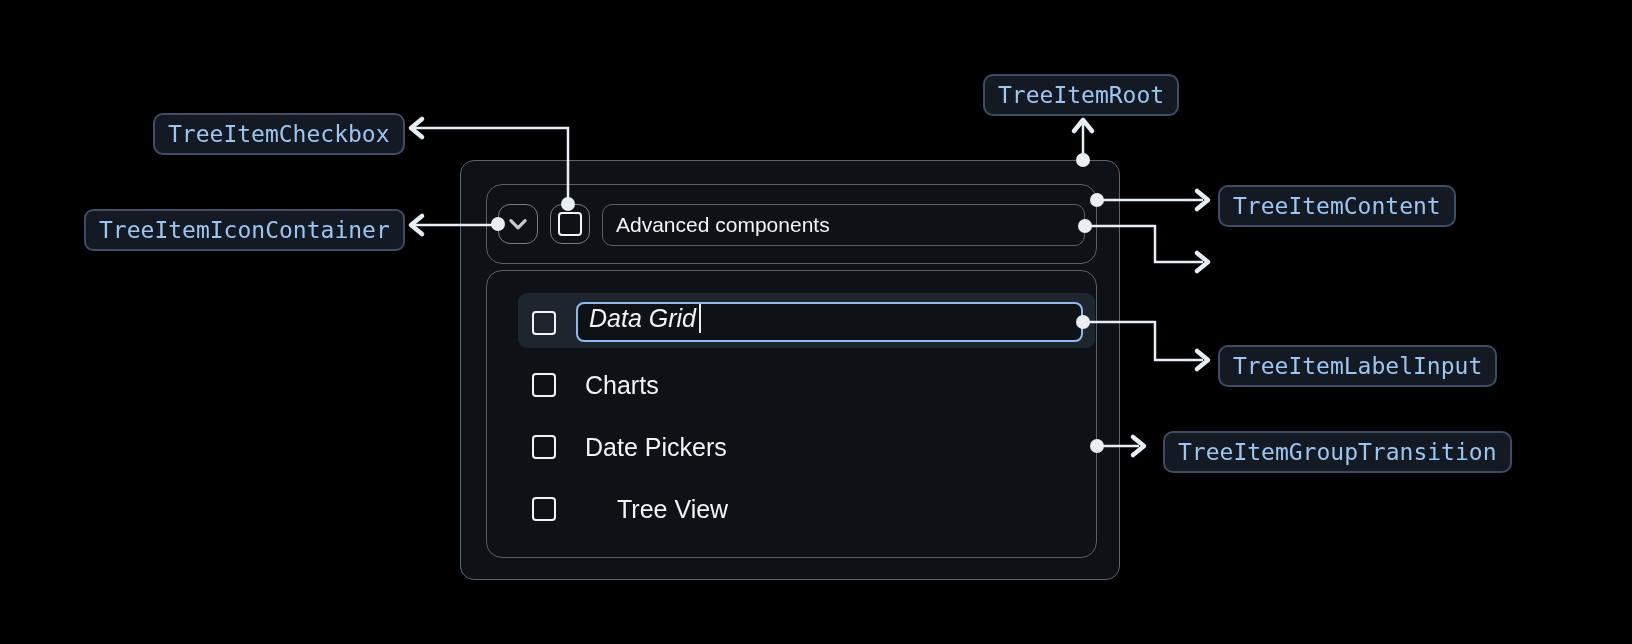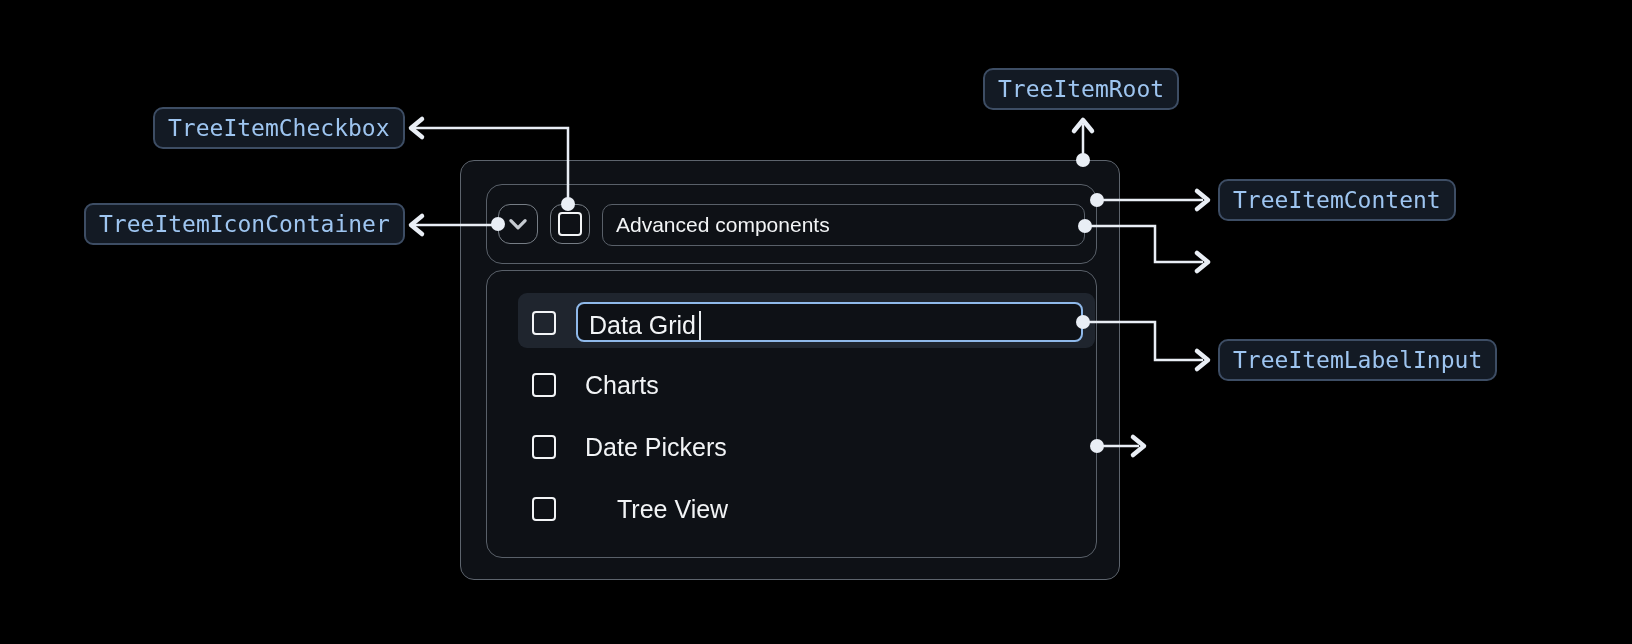--- a/index.html
+++ b/index.html
@@ -19,29 +19,29 @@
   .cbx.abs{position:absolute;}
   .label-box{position:absolute;left:602px;top:204px;width:483px;height:42px;
          border:1.5px solid #596069;border-radius:10px;box-sizing:border-box;
          display:flex;align-items:center;padding-left:13px;color:#f2f4f6;font-size:21px;}
   .group-box{position:absolute;left:486px;top:270px;width:611px;height:288px;
          border:1.5px solid #596069;border-radius:16px;box-sizing:border-box;}
   .row-highlight{position:absolute;left:518px;top:293px;width:577px;height:55px;
          background:#1f252e;border-radius:9px;}
   .label-input{position:absolute;left:576px;top:302px;width:507px;height:40px;
          border:2px solid #8fb9ea;border-radius:8px;box-sizing:border-box;background:#0e1116;
-         display:flex;align-items:flex-end;padding-left:11px;color:#f2f4f6;font-size:25px;}
+         display:flex;align-items:flex-start;padding-left:11px;color:#f2f4f6;font-size:25px;font-style:italic;}
   .caret{display:inline-block;width:2.5px;height:29px;background:#e8ecf0;margin-left:3px;}
   .row-label{position:absolute;left:585px;color:#f2f4f6;font-size:25px;line-height:30px;text-align:right;}
 
   
   .chip{position:absolute;height:42px;display:inline-flex;align-items:center;
         padding:0 13px;background:#131a24;border:2px solid #3d4d64;border-radius:10px;
         color:#9ec5f0;font-family:"DejaVu Sans Mono","Liberation Mono",monospace;font-size:23px;
-        box-sizing:border-box;white-space:nowrap;}
+        box-sizing:border-box;white-space:nowrap;margin-top:6px;}
 
   
   .overlay{position:absolute;left:0;top:0;pointer-events:none;}
   .overlay path.line{fill:none;stroke:#e9eef5;stroke-width:2.5;}
   .overlay path.head{fill:none;stroke:#e9eef5;stroke-width:4.5;stroke-linecap:round;stroke-linejoin:round;}
   .overlay circle{fill:#e9eef5;}
 </style>
 </head>
 <body>
 
@@ -126,14 +126,15 @@
       <path class="head" d="M 1133 437 L 1144 446 L 1133 455"></path>
       <circle cx="1097" cy="446" r="7"></circle>
     </g>
   </svg>
 
   <div class="chip" style="left:153px;top:107px;">TreeItemCheckbox</div>
   <div class="chip" style="left:84px;top:203px;border-radius:9px;">TreeItemIconContainer</div>
   <div class="chip" style="left:983px;top:68px;">TreeItemRoot</div>
   <div class="chip" style="left:1218px;top:179px;">TreeItemContent</div>
   <div class="chip" style="left:1218px;top:339px;">TreeItemLabelInput</div>
+  <div class="chip" style="left:1163px;top:425px;">TreeItemGroupTransition</div>
 
 </div>
 
 </body></html>

